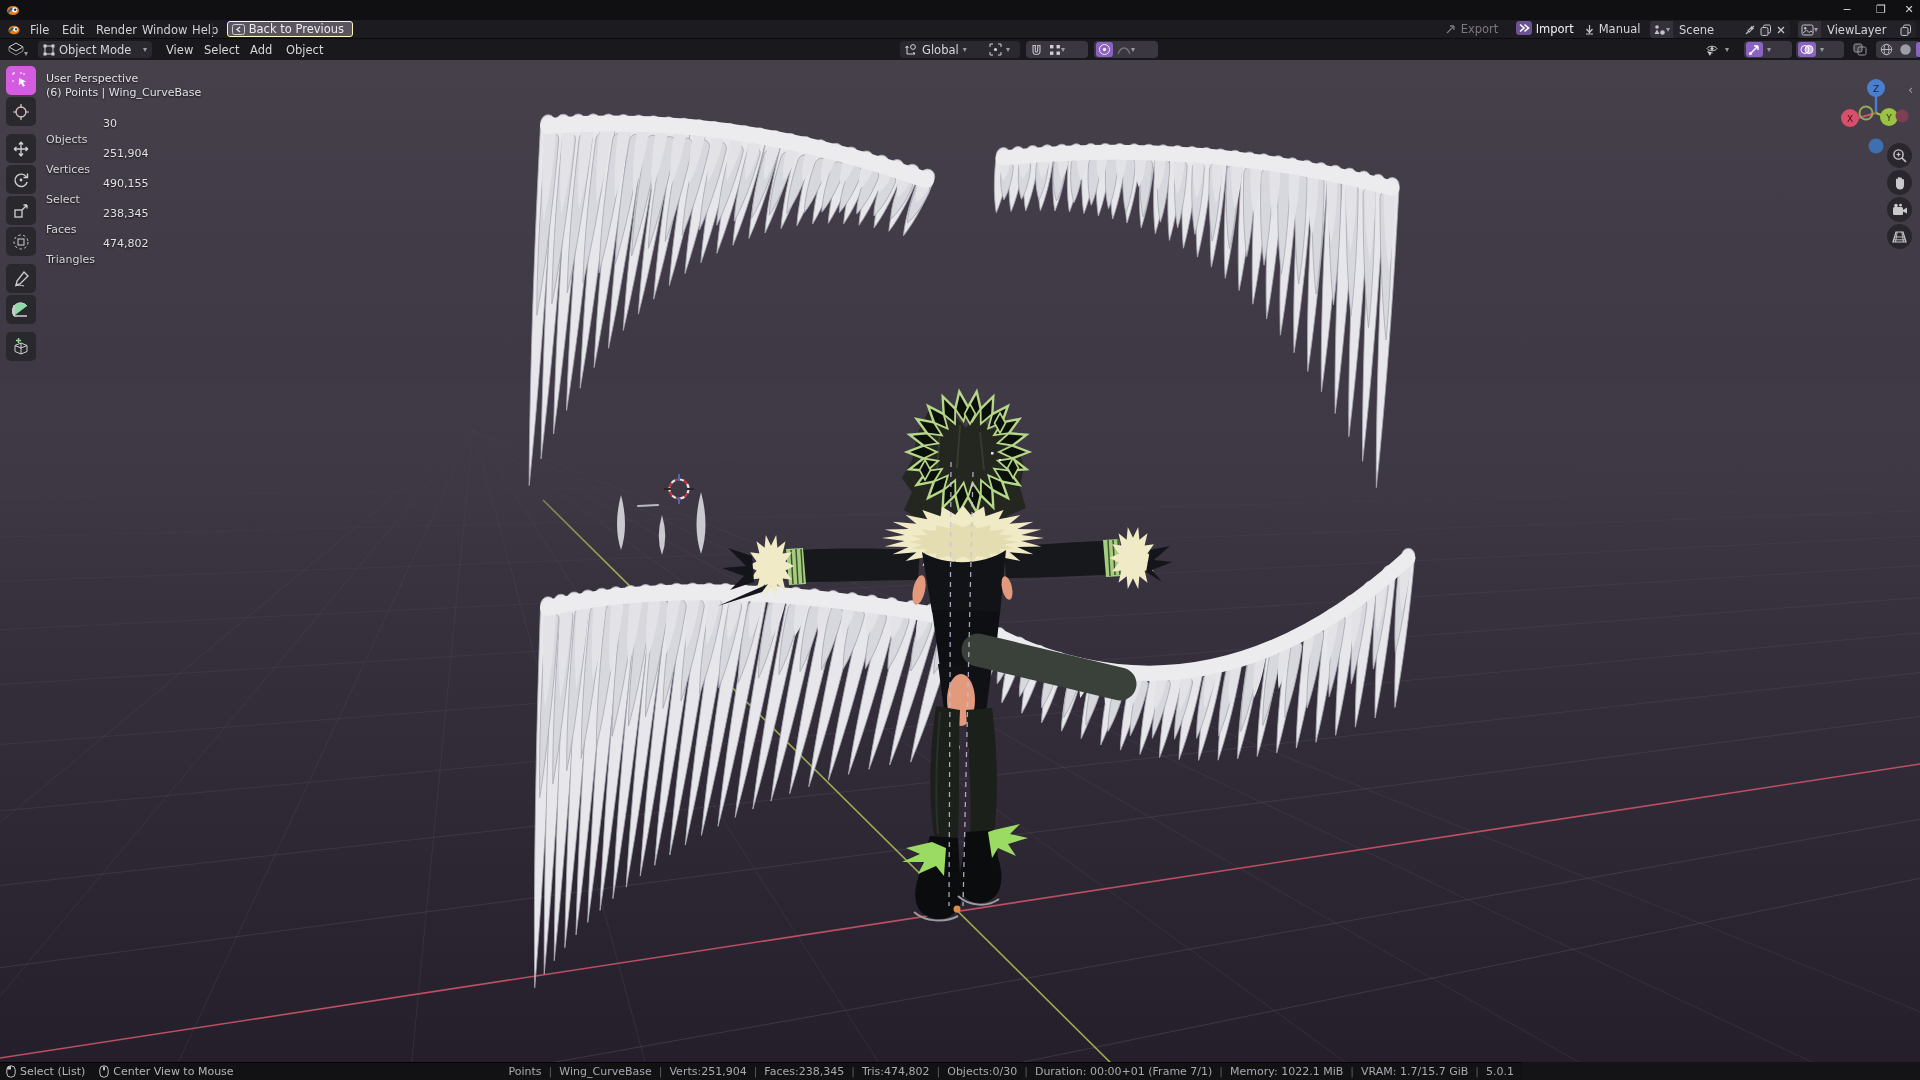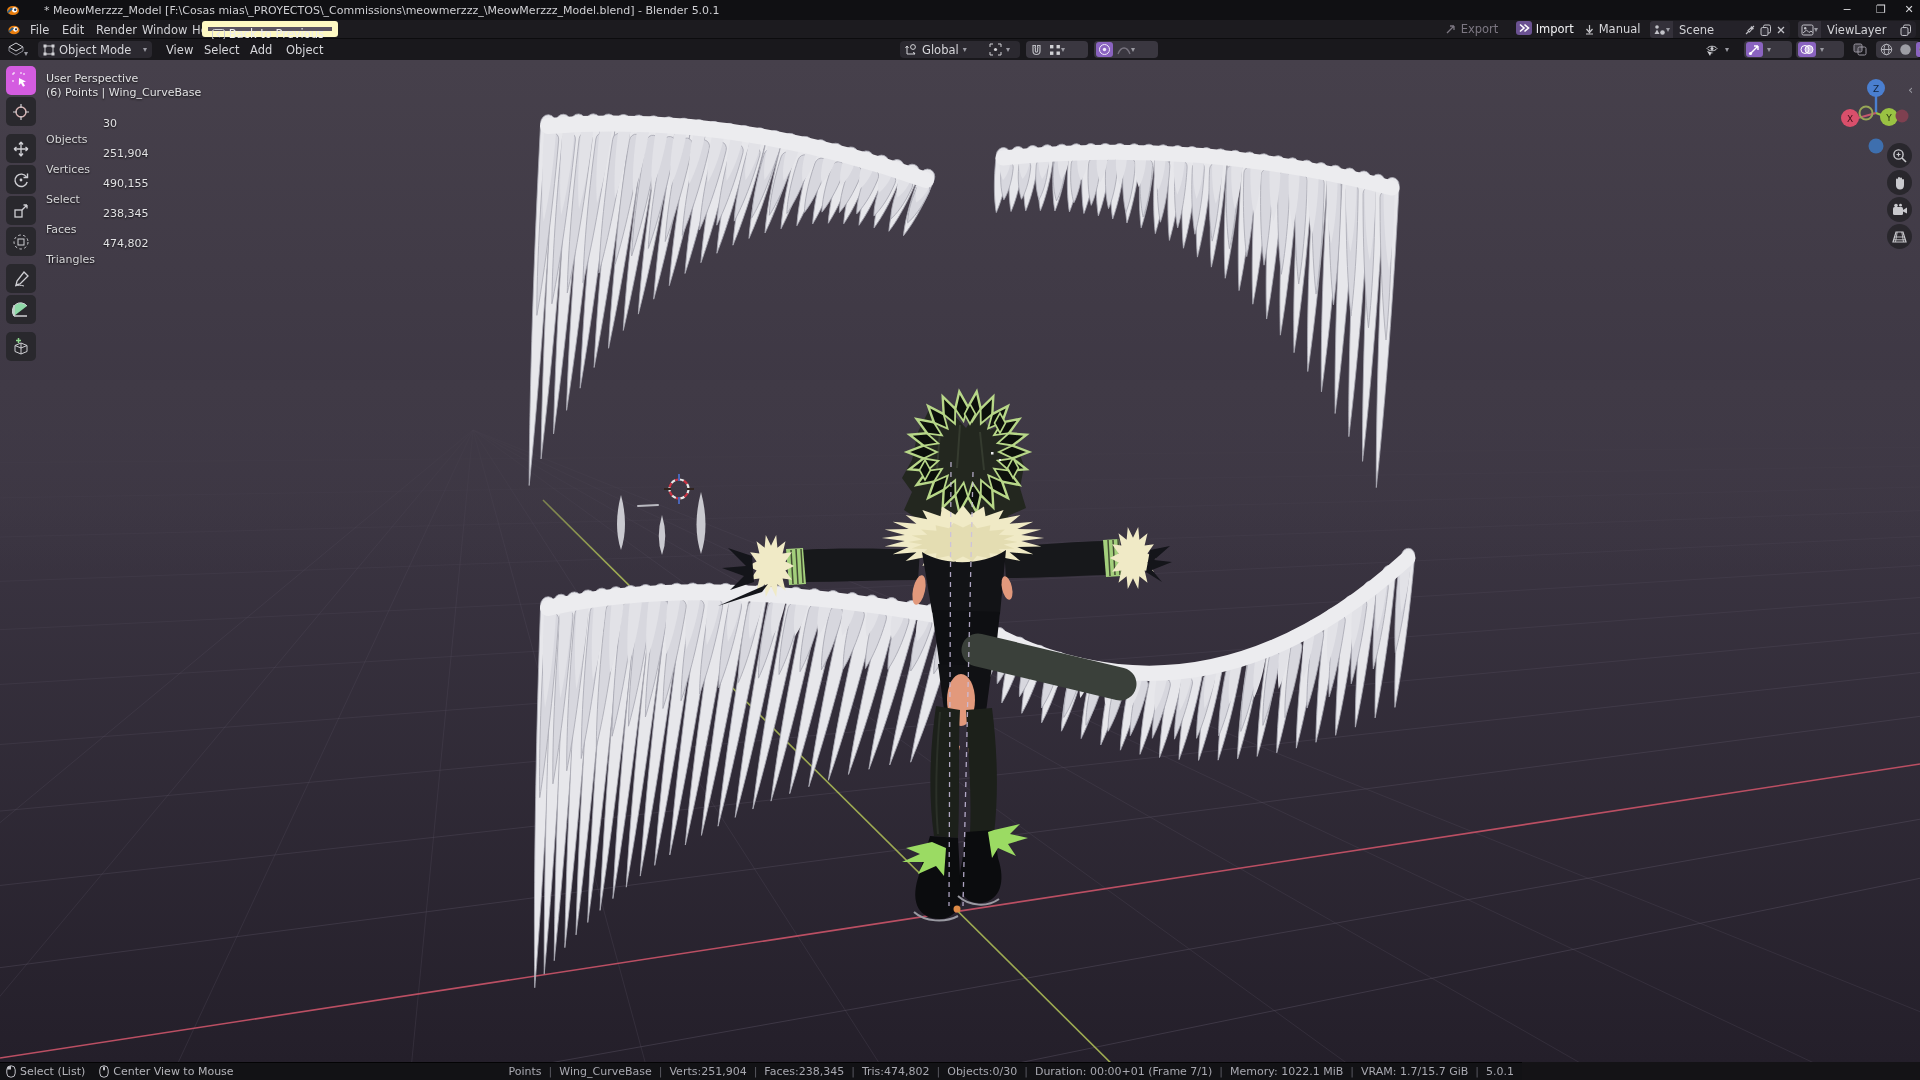--- a/index.html
+++ b/index.html
@@ -10,22 +10,22 @@
   #titlebar { position:absolute; left:0; top:0; width:1920px; height:20px; background:#101013;
     color:#cfcfd3; font-size:11px; }
   #titlebar .title { position:absolute; left:44px; top:4px; white-space:nowrap; }
   .winbtn { position:absolute; top:0; width:34px; height:20px; color:#d8d8dc; font-size:11px;
     text-align:center; line-height:20px; }
   
   #topbar { position:absolute; left:0; top:20px; width:1920px; height:19px; background:#1c1b1f;
     border-bottom:1px solid #0c0c0e; color:#d2d2d6; font-size:11.5px; }
   .menu { position:absolute; top:2px; padding:1px 4px; border-radius:3px; }
   .vsep { position:absolute; top:3px; width:1px; height:13px; background:#3a383e; }
-  #back-btn { position:absolute; left:202px; top:1px; height:16px; background:#5a5360;
-    border:6px solid #fef9c3; border-radius:3px; padding:0 8px 0 4px; line-height:15px; color:#ececee; }
+  #back-btn { position:absolute; left:227px; top:1px; height:16px; background:#5a5360;
+    border:1px solid #fef9c3; border-radius:3px; padding:0 8px 0 4px; line-height:15px; color:#ececee; }
   .tb-ico { display:inline-block; vertical-align:-2px; }
   #export-btn { position:absolute; left:1445px; top:2px; color:#7c7782; }
   #import-btn { position:absolute; left:1516px; top:1px; color:#f2f2f4; }
   #manual-btn { position:absolute; left:1584px; top:2px; color:#d8d8dc; }
   .pill { position:absolute; top:1px; height:17px; background:#242229; border-radius:4px;
     display:flex; align-items:center; padding:0 4px; gap:4px; }
   .pill .seg { background:#34313a; border-radius:3px 0 0 3px; height:17px; margin:0 2px 0 -4px;
     display:flex; align-items:center; padding:0 3px; }
   
   #vp-header { position:absolute; left:0; top:39px; width:1920px; height:21px; background:#19181c;
@@ -66,21 +66,20 @@
 </head>
 <body>
 
 <div id="titlebar">
   <svg class="abs" style="left:6px;top:3px" width="14" height="14" viewBox="0 0 14 14">
     <ellipse cx="7" cy="7.5" rx="6" ry="4.6" fill="#e87d0d"></ellipse>
       <circle cx="8.6" cy="6.8" r="2.6" fill="#fff"></circle>
       <circle cx="9.2" cy="6.8" r="1.2" fill="#1a3050"></circle>
       <path d="M1 9 5 4.5 7 6 2.5 10Z" fill="#2a5f8a"></path>
   </svg>
-  <span class="title">* MeowMerzzz_Model [F:\Cosas mias\_PROYECTOS\_Commissions\meowmerzzz_\MeowMerzzz_Model.blend] - Blender 5.0.1</span>
   <span class="winbtn" style="left:1830px">─</span>
   <span class="winbtn" style="left:1864px">❐</span>
   <span class="winbtn" style="left:1898px;width:22px">✕</span>
 </div>
 
 <div id="topbar">
   <svg class="abs" style="left:7px;top:3px" width="14" height="13" viewBox="0 0 14 14">
     <ellipse cx="7" cy="7.5" rx="6" ry="4.6" fill="#e87d0d"></ellipse>
       <circle cx="8.6" cy="6.8" r="2.6" fill="#fff"></circle>
       <circle cx="9.2" cy="6.8" r="1.2" fill="#1a3050"></circle>

